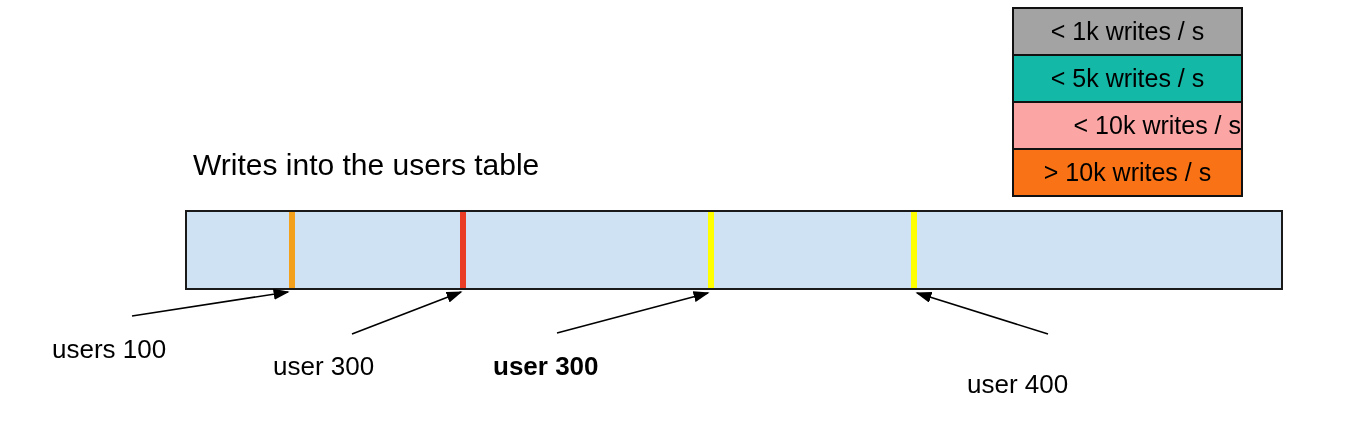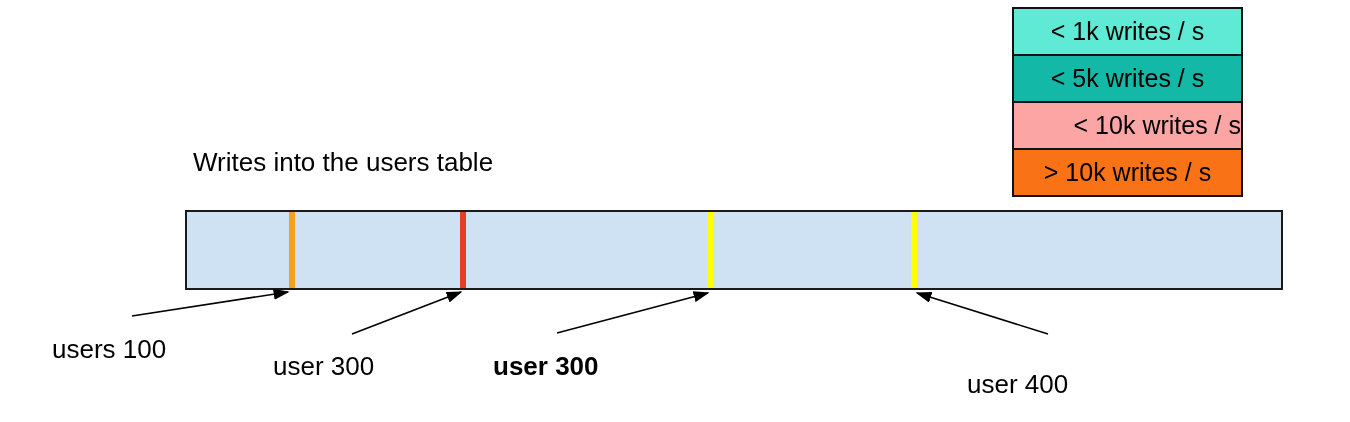--- a/index.html
+++ b/index.html
@@ -10,21 +10,21 @@
     background: #ffffff;
     font-family: "Liberation Sans", sans-serif;
     color: #000000;
     overflow: hidden;
   }
 
   .diagram-title {
     position: absolute;
     left: 193px;
     top: 148px;
-    font-size: 26px;
+    font-size: 30px;
     line-height: 1.1;
     white-space: nowrap;
   }
 
   .legend {
     position: absolute;
     left: 1012px;
     top: 7px;
     width: 227px;
     border: 2px solid #111111;
@@ -77,21 +77,21 @@
   }
 </style>
 </head>
 <body>
 
 <div class="canvas">
 
   <div class="diagram-title">Writes into the users table</div>
 
   <div class="legend">
-    <div class="legend-row" style="background-color: #5eead4;">
+    <div class="legend-row" style="background-color: #a3a3a3;">
       <span>&lt; 1k writes / s</span>
     </div>
     <div class="legend-row" style="background-color: #14b8a6;">
       <span>&lt; 5k writes / s</span>
     </div>
     <div class="legend-row" style="background-color: #fca5a5; justify-content: flex-end;">
       <span>&lt; 10k writes / s</span>
     </div>
     <div class="legend-row" style="background-color: #f97316;">
       <span>&gt; 10k writes / s</span>

